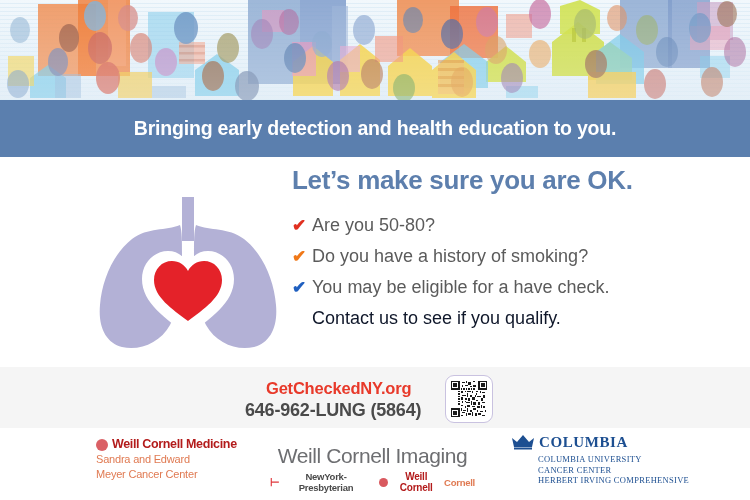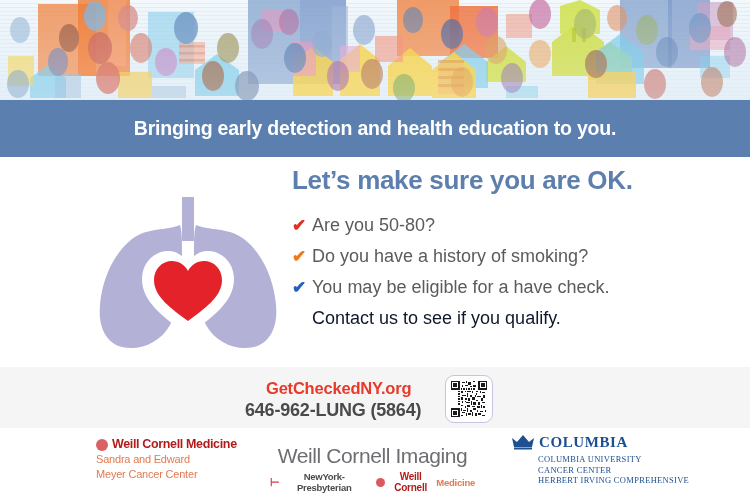--- a/index.html
+++ b/index.html
@@ -420,21 +420,21 @@
     <div class="logo-wci">
       <div class="wci-name">Weill Cornell Imaging</div>
       <div class="wci-row">
         <span class="nyp">
           <span class="nyp-mark">⊢</span>
           <span class="nyp-text">NewYork-Presbyterian</span>
         </span>
         <span class="wcm-mini">
           <span class="wcm-mini-seal"></span>
           <span class="wcm-mini-a">Weill Cornell</span>
-          <span class="wcm-mini-b">Medicine</span>
+          <span class="wcm-mini-b">Cornell</span>
         </span>
       </div>
     </div>
 
     <div class="logo-col">
       <div class="col-top">
         <svg width="22" height="16" viewBox="0 0 22 16">
           <path d="M2 13 L0 4 L5 8 L11 1 L17 8 L22 4 L20 13 Z" fill="#1d4f91"></path>
           <rect x="2" y="13.5" width="18" height="2" fill="#1d4f91"></rect>
         </svg>

